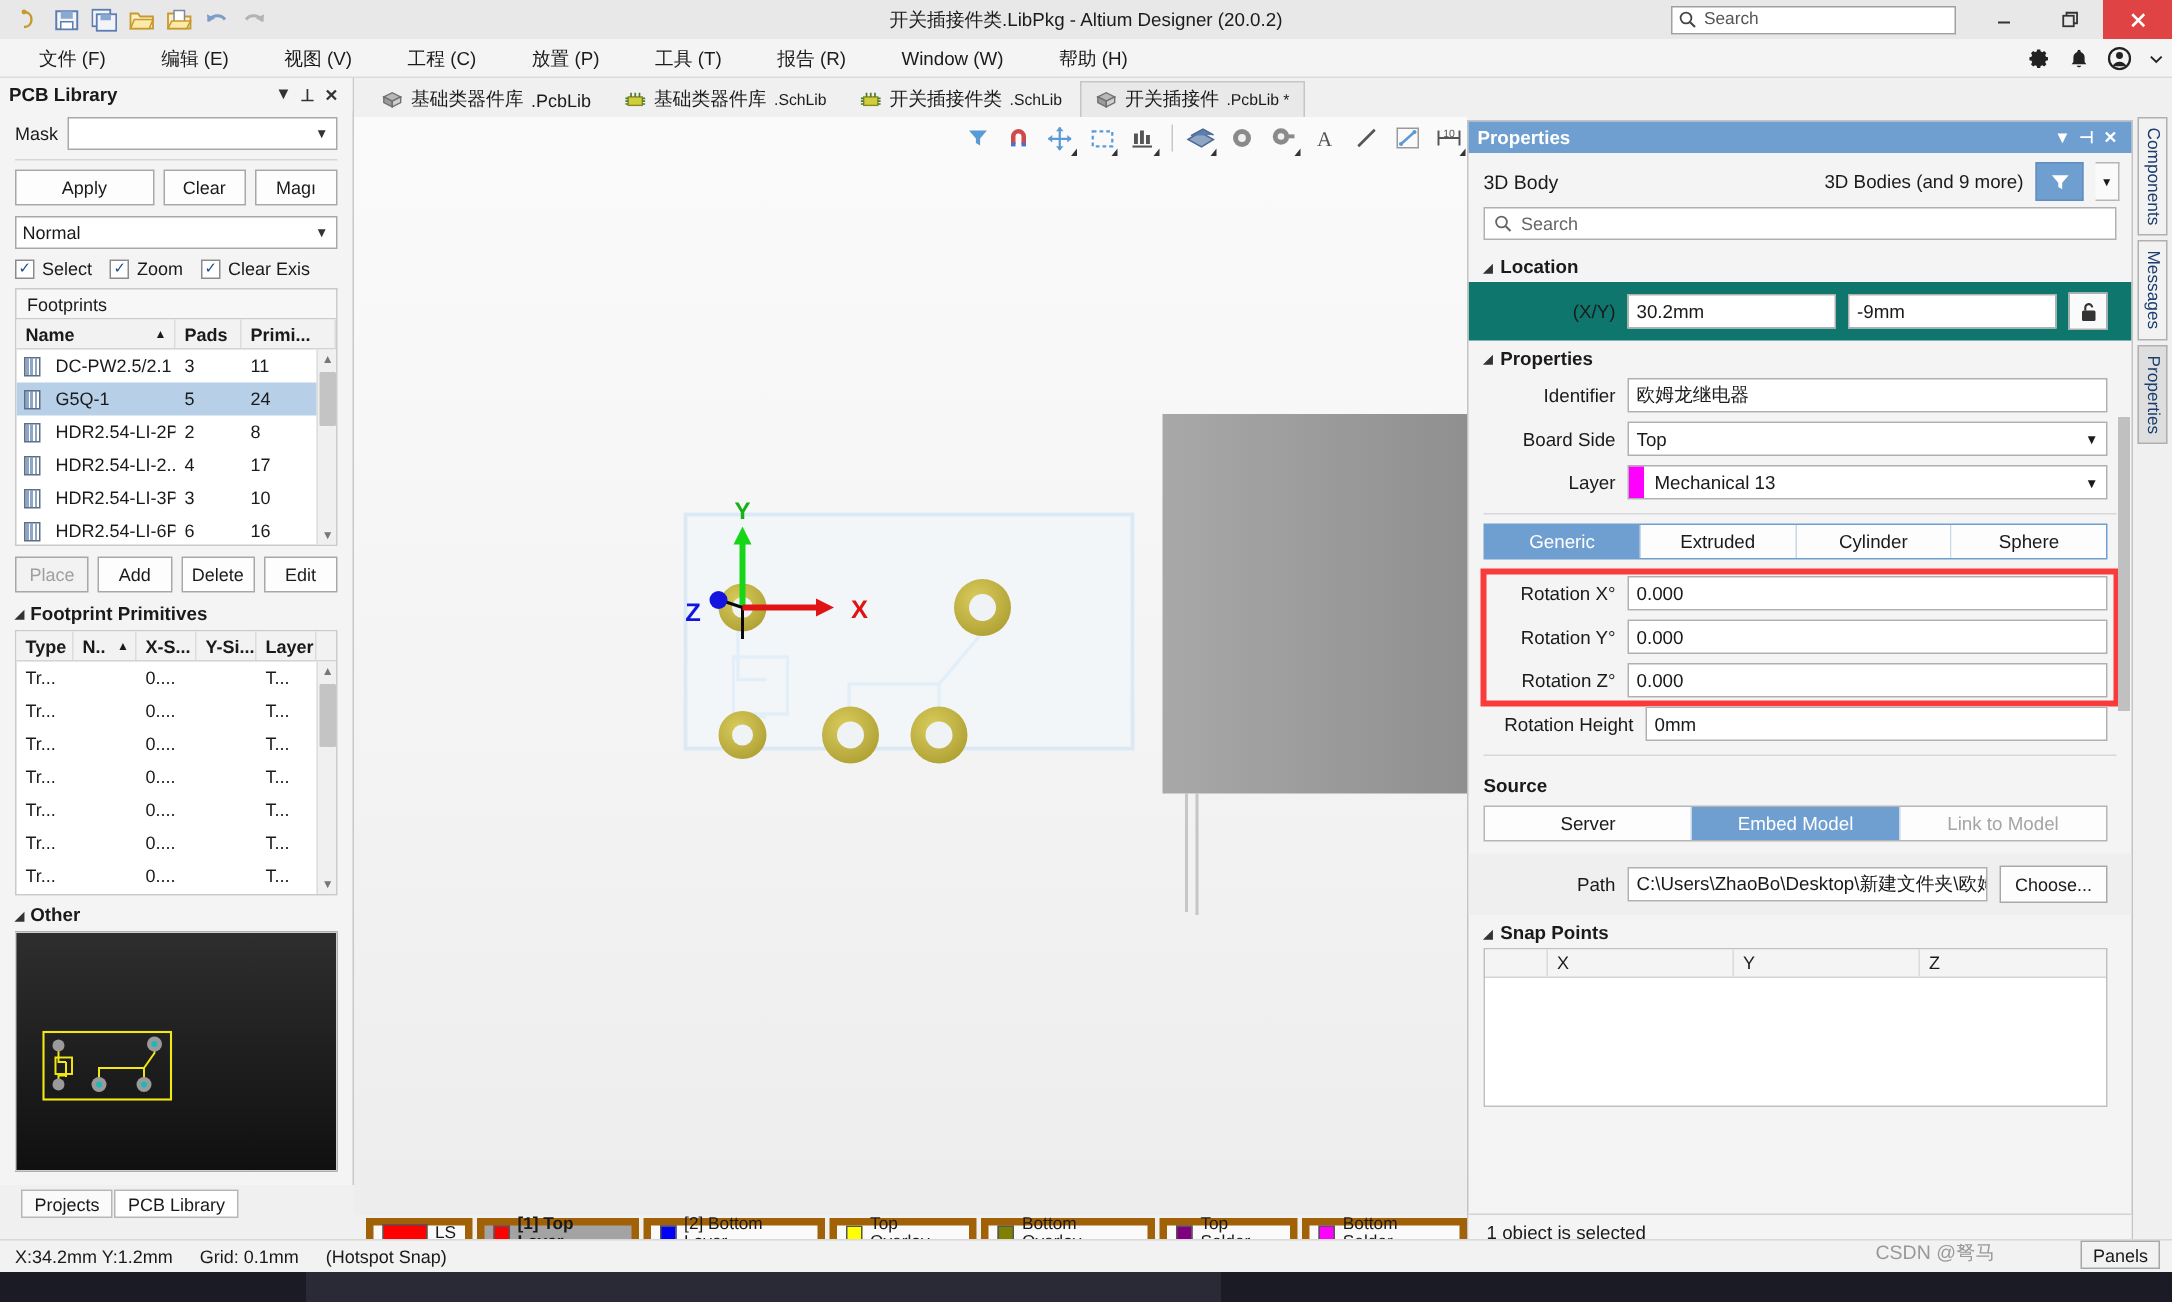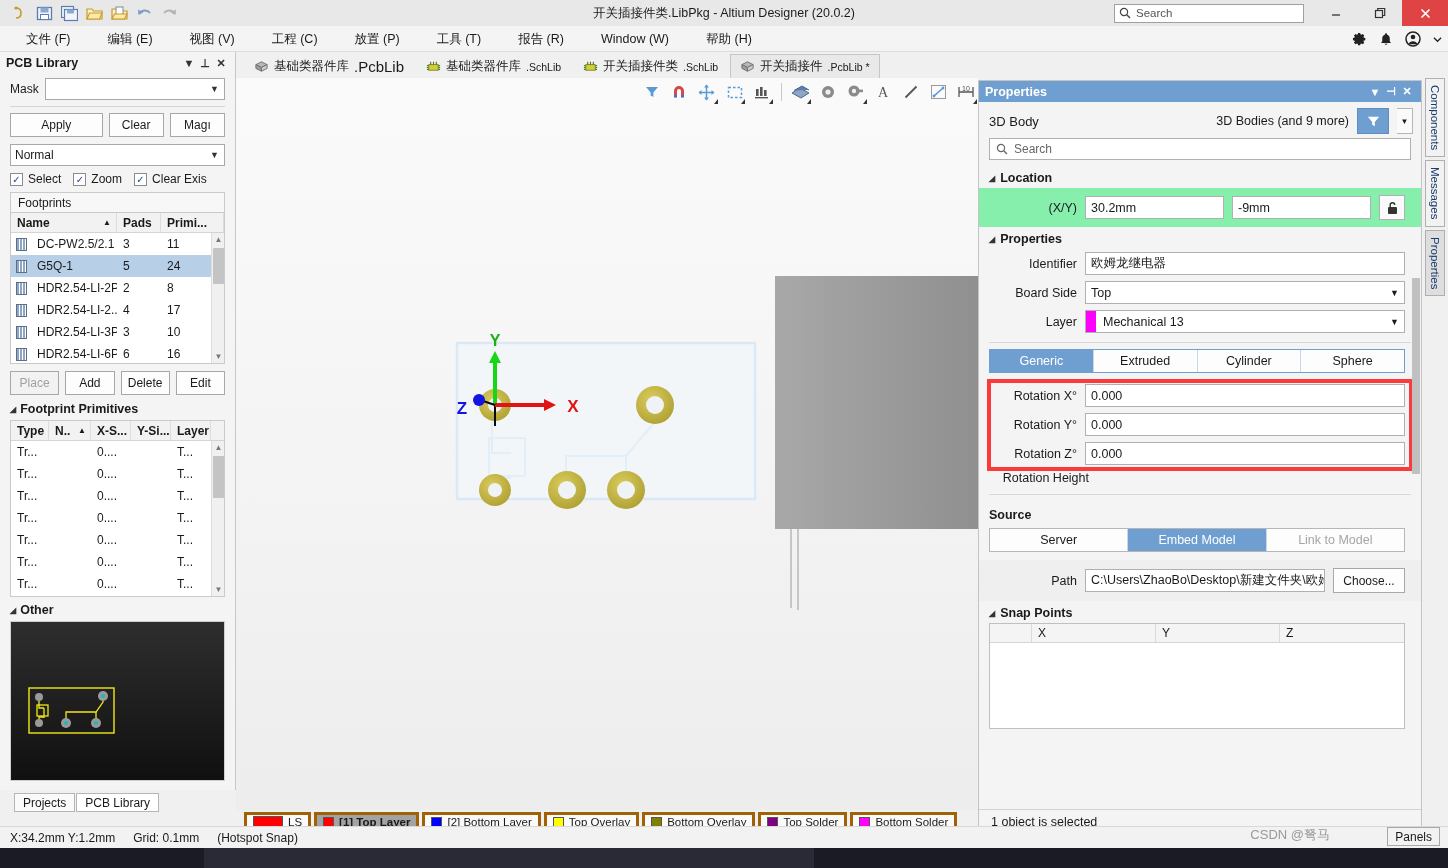--- a/index.html
+++ b/index.html
@@ -120,21 +120,21 @@
     position: absolute; left: 236px; top: 78px; width: 742px; height: 734px;
     background: linear-gradient(180deg,#fafafa 0%, #f7f7f7 30%, #ededed 100%);
     overflow: hidden;
   }
 
   
   .layerbar {
     position: absolute; left: 236px; top: 810px; width: 742px; height: 24px;
     background: #f0f0f0; display: flex; align-items: center; padding-left: 8px; gap: 3px;
   }
-  .lyr { height: 20px; border: 3px solid #a16207; background: #fafafa; display: flex; align-items: center; gap: 5px; padding: 0 6px; font-size: 11.5px; cursor: pointer; }
+  .lyr { height: 20px; border: 5px solid #a16207; background: #fafafa; display: flex; align-items: center; gap: 5px; padding: 0 6px; font-size: 11.5px; cursor: pointer; }
   .lyr.active { background: #a3a3a3; font-weight: bold; }
   .swatch { width: 11px; height: 11px; border: 1px solid #555; }
   .swatch.big { width: 30px; height: 13px; }
 
   
   .proppanel {
     position: absolute; left: 978px; top: 80px; width: 444px; height: 754px;
     background: #f4f4f4; border: 1px solid #c4c4c4;
   }
   .pp-header {
@@ -530,21 +530,21 @@
   </div>
 
   <div class="doctabs">
     <div class="dtab">
       <svg width="15" height="15" viewBox="0 0 16 16">
           <path d="M2 6l6-3 6 3-6 3z" fill="#b8b8b8" stroke="#707070"></path>
           <path d="M2 6v4l6 3v-4z" fill="#9c9c9c" stroke="#707070"></path>
           <path d="M14 6v4l-6 3V9z" fill="#cfcfcf" stroke="#707070"></path>
         </svg>
       <span class="dn">基础类器件库</span>
-      <span style="font-size:15px">.PcbLib</span>
+      <span style="font-size:12px">.PcbLib</span>
     </div>
     <div class="dtab">
       <svg width="15" height="15" viewBox="0 0 16 16">
           <rect x="3" y="6" width="10" height="6" fill="#cfcf3c" stroke="#8a8a22"></rect>
           <path d="M3 7h-2M3 9h-2M3 11h-2M13 7h2M13 9h2M13 11h2" stroke="#4a7a2a" stroke-width="1.2"></path>
           <path d="M5 6V3M8 6V3M11 6V3" stroke="#4a7a2a" stroke-width="1.2"></path>
         </svg>
       <span class="dn">基础类器件库</span>
       <span style="font-size:10.5px">.SchLib</span>
     </div>
@@ -760,21 +760,21 @@
         </svg>
       <span>Search</span>
     </div>
 
     <div class="pp-scroll">
 
       <div class="grpbar">
         <span class="tri">◢</span>
         <span>Location</span>
       </div>
-      <div class="fldrow" style="background:#86efac;padding-top:7px;padding-bottom:7px">
+      <div class="fldrow" style="background:#0f766e;padding-top:7px;padding-bottom:7px">
         <span class="fldlbl">(X/Y)</span>
         <span class="fld">30.2mm</span>
         <span class="fld">-9mm</span>
         <span class="lockbtn">
           <svg width="13" height="14" viewBox="0 0 13 14">
               <rect x="2" y="6" width="9" height="7" rx="1" fill="#333"></rect>
               <path d="M4.2 6V4.2a2.3 2.3 0 014.6-.3" fill="none" stroke="#333" stroke-width="1.4"></path>
             </svg>
         </span>
       </div>
@@ -823,20 +823,21 @@
           <span class="fld">0.000</span>
         </div>
         <div class="fldrow">
           <span class="fldlbl">Rotation Z°</span>
           <span class="fld">0.000</span>
         </div>
       </div>
 
       <div class="fldrow">
         <span class="fldlbl" style="width:100px">Rotation Height</span>
+        <span class="fld">0mm</span>
       </div>
 
       <div class="divline"></div>
 
       <div class="sechdr">Source</div>
       <div class="segbtns" style="border-color:#b6b6b6">
         <span class="seg">Server</span>
         <span class="seg active">Embed Model</span>
         <span class="seg disabled">Link to Model</span>
       </div>

